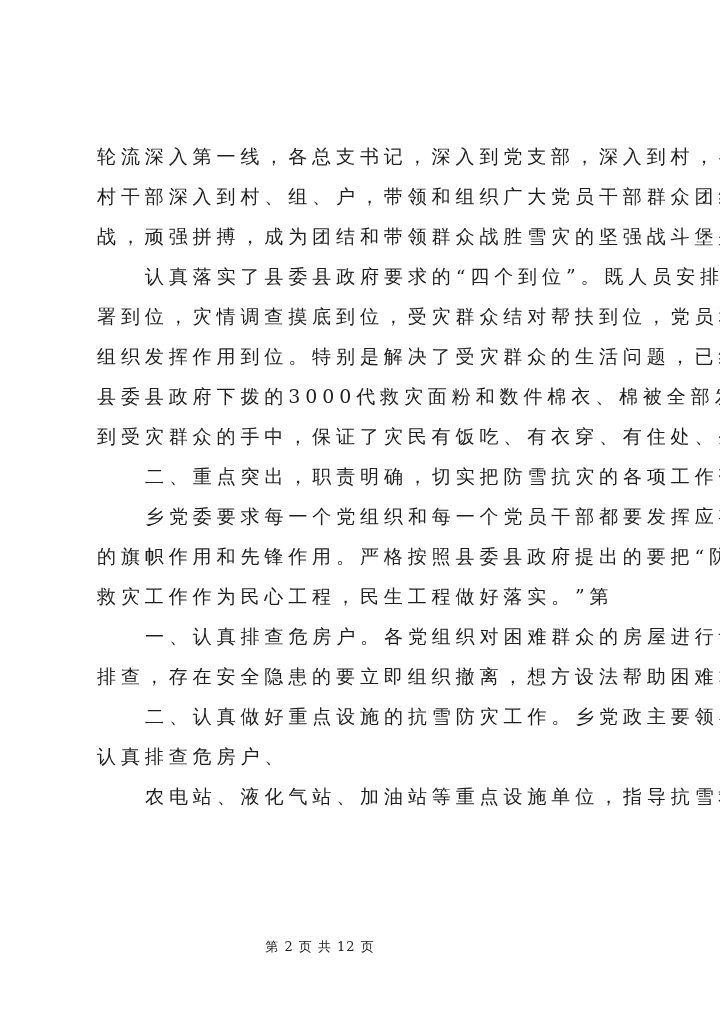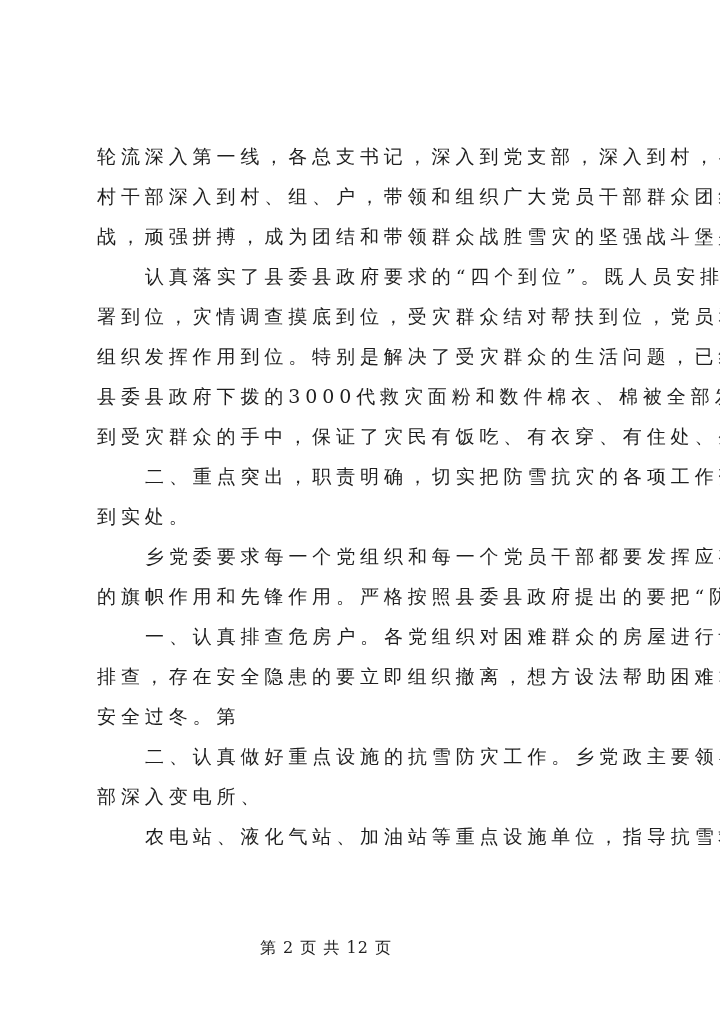--- a/index.html
+++ b/index.html
@@ -34,48 +34,47 @@
     font-size: 19px;
     letter-spacing: 4.9px;
     white-space: nowrap;
     color: #1f1f1f;
   }
   .line.indent {
     padding-left: 48px;
   }
   .footer {
     position: absolute;
-    left: 16px;
+    left: 10px;
     width: 620px;
     top: 938px;
     text-align: center;
-    font-size: 16px;
+    font-size: 13px;
     color: #222;
     letter-spacing: 1px;
   }
 </style>
 </head>
 <body>
 
 <div class="page">
   <div class="body-text">
     <div class="line">轮流深入第一线，各总支书记，深入到党支部，深入到村，各包</div>
     <div class="line">村干部深入到村、组、户，带领和组织广大党员干部群众团结奋</div>
     <div class="line">战，顽强拼搏，成为团结和带领群众战胜雪灾的坚强战斗堡垒。</div>
     <div class="line indent">认真落实了县委县政府要求的“四个到位”。既人员安排部</div>
     <div class="line">署到位，灾情调查摸底到位，受灾群众结对帮扶到位，党员和党</div>
     <div class="line">组织发挥作用到位。特别是解决了受灾群众的生活问题，已经将</div>
     <div class="line">县委县政府下拨的3000代救灾面粉和数件棉衣、棉被全部发放</div>
     <div class="line">到受灾群众的手中，保证了灾民有饭吃、有衣穿、有住处、生病</div>
     <div class="line indent">二、重点突出，职责明确，切实把防雪抗灾的各项工作落实</div>
-    <div class="line">到实处。</div>
     <div class="line indent">乡党委要求每一个党组织和每一个党员干部都要发挥应有</div>
     <div class="line">的旗帜作用和先锋作用。严格按照县委县政府提出的要把“防雪</div>
+    <div class="line">救灾工作作为民心工程，民生工程做好落实。”第</div>
     <div class="line indent">一、认真排查危房户。各党组织对困难群众的房屋进行认真</div>
     <div class="line">排查，存在安全隐患的要立即组织撤离，想方设法帮助困难群众</div>
-    <div class="line">安全过冬。第</div>
     <div class="line indent">二、认真做好重点设施的抗雪防灾工作。乡党政主要领导干</div>
-    <div class="line">部深入变电所、</div>
+    <div class="line">认真排查危房户、</div>
     <div class="line indent">农电站、液化气站、加油站等重点设施单位，指导抗雪救灾</div>
   </div>
 
   <div class="footer">第 2 页  共 12 页</div>
 </div>
 
 </body></html>

